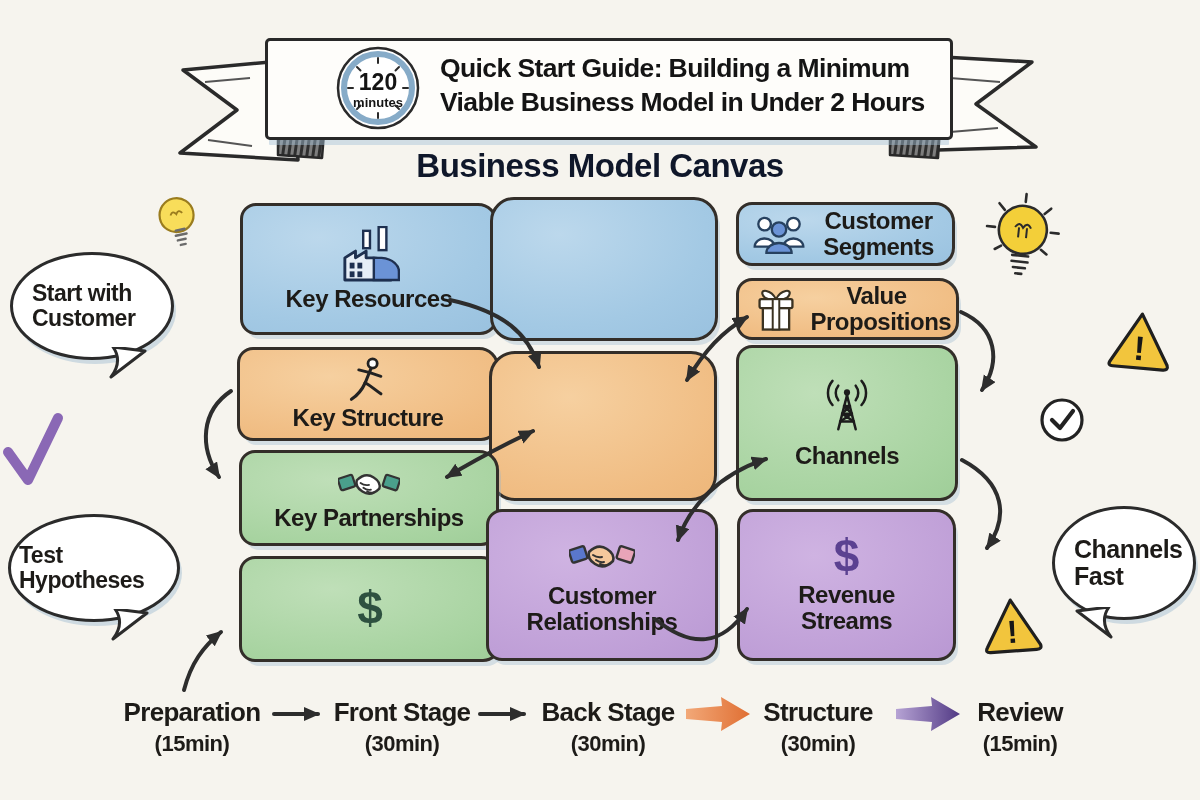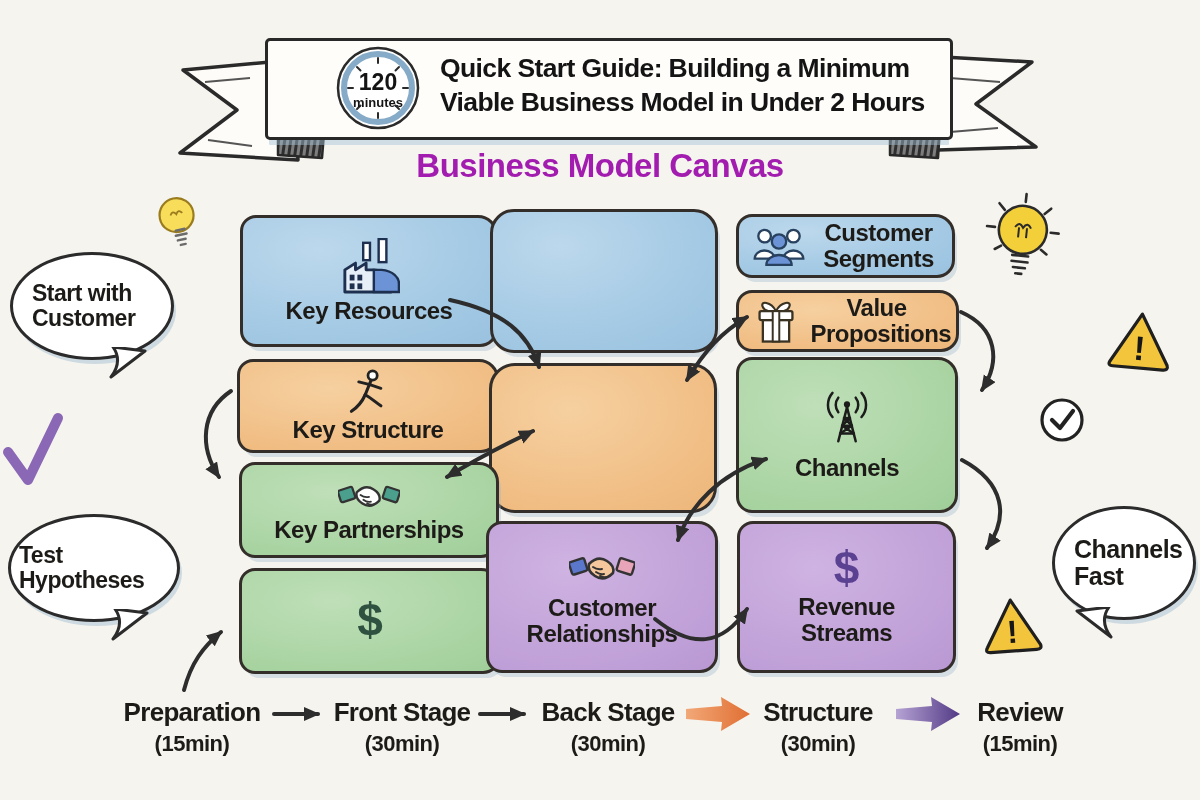--- a/index.html
+++ b/index.html
@@ -17,29 +17,28 @@
     background:#fefdfa;border:3.5px solid #282828;border-radius:5px;z-index:2;
     box-shadow:0 9px 0 -4px rgba(165,192,214,.45);
   }
   .banner-clock{position:absolute;left:68px;top:2px;}
   .banner-text{
     position:absolute;left:172px;top:11px;width:500px;
     font-weight:700;font-size:26.5px;line-height:1.27;color:#141414;letter-spacing:-0.6px;
   }
   .page-title{
     position:absolute;left:0;top:147px;width:1200px;margin:0;text-align:center;
-    font-size:33px;font-weight:700;letter-spacing:-0.5px;color:#a21caf;z-index:1;
+    font-size:33px;font-weight:700;letter-spacing:-0.5px;color:#0f172a;z-index:1;
   }
 
   .box{
     position:absolute;z-index:1;border:3.5px solid #332e29;
     display:flex;flex-direction:column;align-items:center;justify-content:center;gap:4px;
     border-radius:16px 20px 18px 16px;
     box-shadow:4px 6px 0 -2px rgba(148,180,205,.35);
-    margin-top:12px;
   }
   .box.h{flex-direction:row;gap:12px;}
   .blue  {background:radial-gradient(120% 120% at 30% 25%, #bcd8ec 0%, #a3c9e4 55%, #95bedd 100%);}
   .orange{background:radial-gradient(120% 120% at 35% 30%, #f6d0a0 0%, #f0bc82 60%, #eab172 100%);}
   .green {background:radial-gradient(120% 120% at 35% 30%, #bfdfb8 0%, #a7d3a0 60%, #97c891 100%);}
   .purple{background:radial-gradient(120% 120% at 35% 30%, #cfb3e2 0%, #bf9fd7 60%, #b391cf 100%);}
   .bl{font-weight:700;font-size:24px;text-align:center;line-height:1.08;letter-spacing:-0.5px;color:#1d1b18;}
   .dollar{font-size:46px;font-weight:700;line-height:0.9;}
 
   .bubble{

